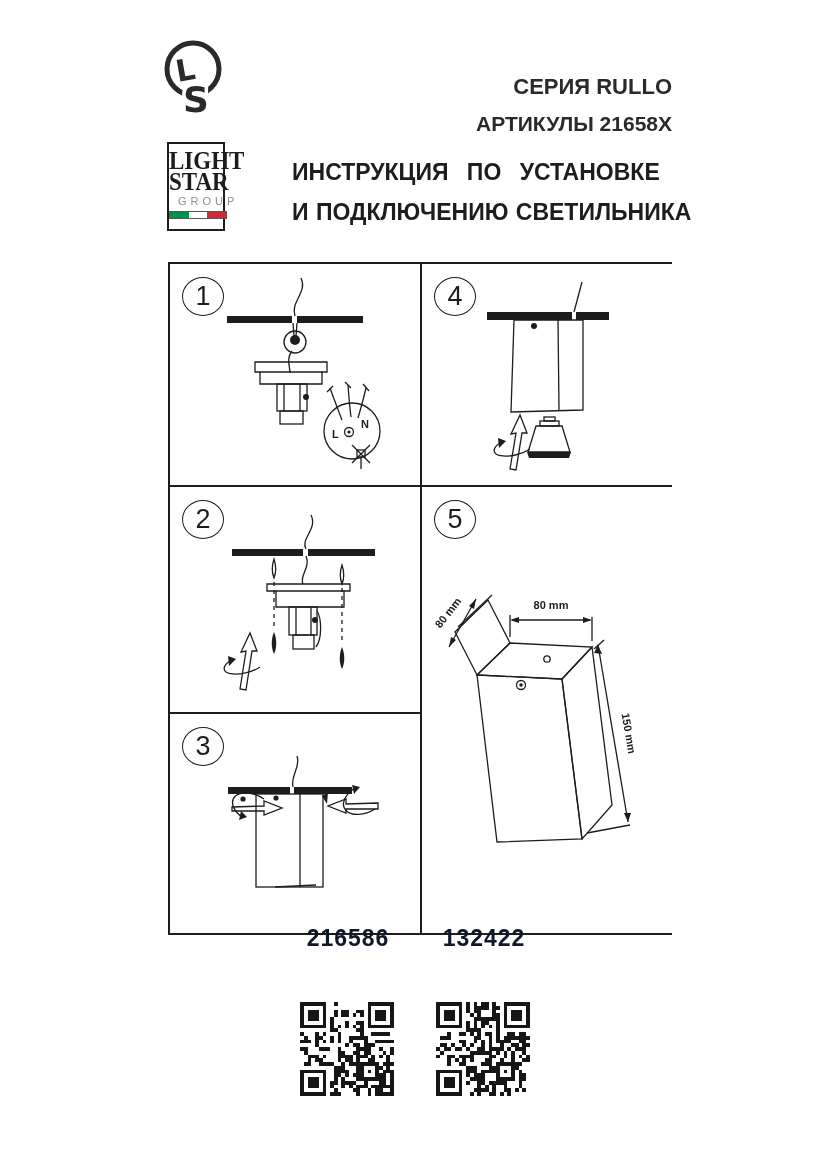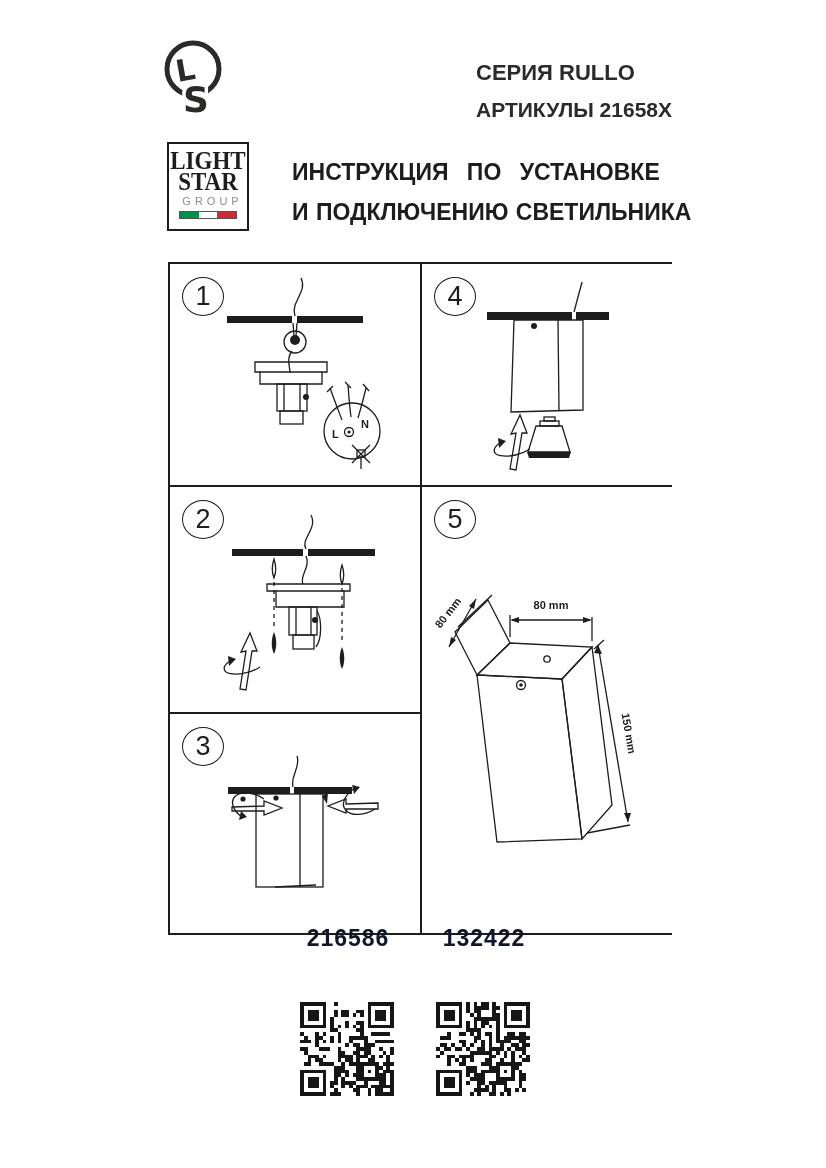--- a/index.html
+++ b/index.html
@@ -4,26 +4,26 @@
 <style>
   html,body{margin:0;padding:0;background:#e8e8e8;}
   .page{position:relative;width:826px;height:1168px;background:#ffffff;margin:0 auto;
         font-family:"Liberation Sans",sans-serif;color:#1d1d1b;overflow:hidden;}
 
   
   .brand{position:absolute;left:160px;top:36px;display:flex;align-items:flex-start;}
   .brand svg{display:block;}
   .brand-text{font-family:"DejaVu Sans",sans-serif;font-weight:bold;font-size:45px;
               letter-spacing:-1px;color:#2b2a29;margin-left:10px;margin-top:14px;}
-  .series-block{position:absolute;right:154px;top:58px;line-height:29px;}
+  .series-block{position:absolute;right:154px;top:72px;text-align:right;line-height:29px;}
   .series-line1{font-size:22px;font-weight:bold;color:#2b2a29;}
   .series-line2{font-size:21px;font-weight:bold;color:#2b2a29;margin-top:8px;}
 
   
-  .logo-box{position:absolute;left:167px;top:142px;width:82px;height:89px;
+  .logo-box{position:absolute;left:167px;top:142px;width:58px;height:89px;
             border:2px solid #1d1d1b;box-sizing:border-box;text-align:center;padding-top:7px;}
   .logo-box .l1,.logo-box .l2{font-family:"Liberation Serif",serif;font-weight:bold;
             font-size:23px;line-height:21px;letter-spacing:0px;color:#1d1d1b;transform:scaleY(1.05);}
   .logo-box .l3{font-size:11px;letter-spacing:4px;color:#8f8f8f;margin-top:2px;margin-left:9px;}
   .flag{width:58px;height:8px;margin:4px auto 0;border:1px solid #555;display:flex;box-sizing:border-box;}
   .flag span{flex:1;height:100%;}
 
   
   .title{position:absolute;left:292px;top:159px;width:381px;color:#1d1d1b;}
   .title .t1{font-size:23px;font-weight:bold;word-spacing:12px;white-space:nowrap;}

